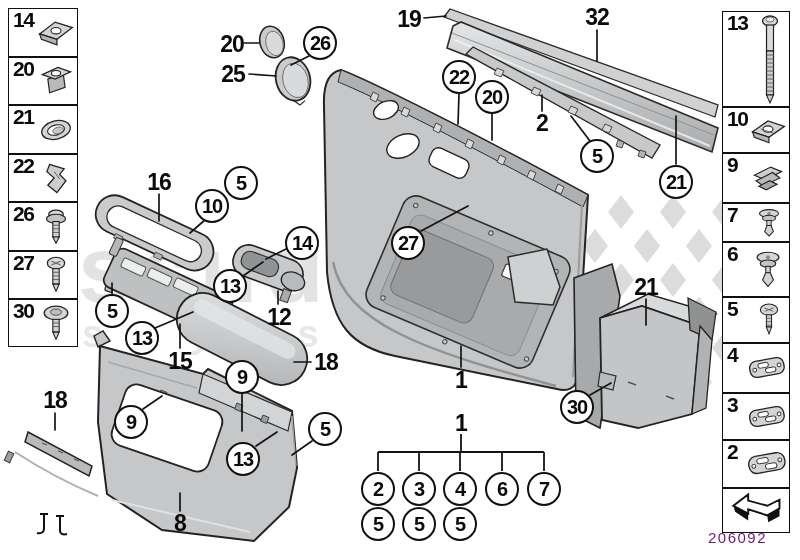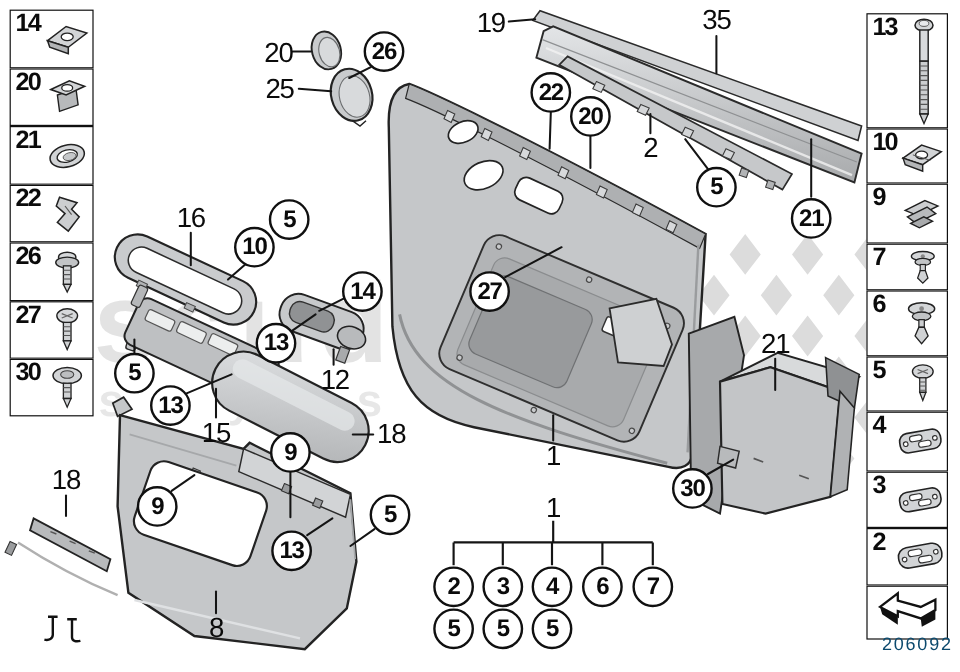--- a/index.html
+++ b/index.html
@@ -1,34 +1,34 @@
 <!DOCTYPE html>
 <html><head>
 <meta charset="utf-8">
 <style>
   html,body{margin:0;padding:0;background:#fff;}
   #stage{position:relative;width:800px;height:560px;background:#ffffff;overflow:hidden;
          font-family:"Liberation Sans",sans-serif;}
   #art{position:absolute;left:0;top:0;width:800px;height:560px;}
   
-  .co{position:absolute;transform:translate(-50%,-50%);font-weight:normal;font-size:23px;
+  .co{position:absolute;transform:translate(-50%,-50%);font-weight:bold;font-size:23px;
       color:#0b0b0b;letter-spacing:-1px;z-index:5;white-space:nowrap;line-height:1;}
   
   .cc{position:absolute;transform:translate(-50%,-50%);width:34px;height:34px;
       border:2.6px solid #101010;border-radius:50%;background:#fff;box-sizing:border-box;
       display:flex;align-items:center;justify-content:center;font-weight:bold;font-size:20px;
       color:#0b0b0b;z-index:5;letter-spacing:-1px;line-height:1;}
   
   .pbox{position:absolute;border:1.4px solid #101010;background:#fff;box-sizing:border-box;z-index:6;}
   .pbox .num{position:absolute;top:0;left:4px;font-weight:bold;font-size:21px;
              letter-spacing:-1.5px;color:#0b0b0b;line-height:1.05;}
   .pbox svg{position:absolute;right:1px;top:50%;transform:translateY(-50%);}
   .pbox svg.tall{top:2px;transform:none;}
-  #footer-num{position:absolute;left:708px;top:529px;width:86px;text-align:right;
-              font-size:15px;color:#0c4a6e;letter-spacing:1.5px;z-index:6;}
+  #footer-num{position:absolute;left:708px;top:529px;width:86px;text-align:left;
+              font-size:15px;color:#701a75;letter-spacing:1.5px;z-index:6;}
 </style>
 </head>
 <body>
 
 <div id="stage">
 
 <svg id="art" viewBox="0 0 800 560">
   <defs>
     <linearGradient id="gStrip" x1="0" y1="0" x2="0" y2="1">
       <stop offset="0" stop-color="#e3e5e7"></stop>
@@ -199,21 +199,21 @@
   </g>
 
   <g stroke="#141414" stroke-width="1.8" fill="none">
     <path d="M461,434 L461,452 M378,452 L544,452 M378,452 L378,471 M419,452 L419,471 M460,452 L460,471 M502,452 L502,471 M544,452 L544,471"></path>
   </g>
 </svg>
 
 <div class="co" style="left:232px;top:44px">20</div>
 <div class="co" style="left:233px;top:74px">25</div>
 <div class="co" style="left:409px;top:19px">19</div>
-<div class="co" style="left:597px;top:17px">35</div>
+<div class="co" style="left:597px;top:17px">32</div>
 <div class="co" style="left:542px;top:123px">2</div>
 <div class="co" style="left:159px;top:182px">16</div>
 <div class="co" style="left:279px;top:317px">12</div>
 <div class="co" style="left:180px;top:361px">15</div>
 <div class="co" style="left:326px;top:362px">18</div>
 <div class="co" style="left:55px;top:400px">18</div>
 <div class="co" style="left:180px;top:523px">8</div>
 <div class="co" style="left:646px;top:287px">21</div>
 <div class="co" style="left:461px;top:380px">1</div>
 <div class="co" style="left:461px;top:423px">1</div>

